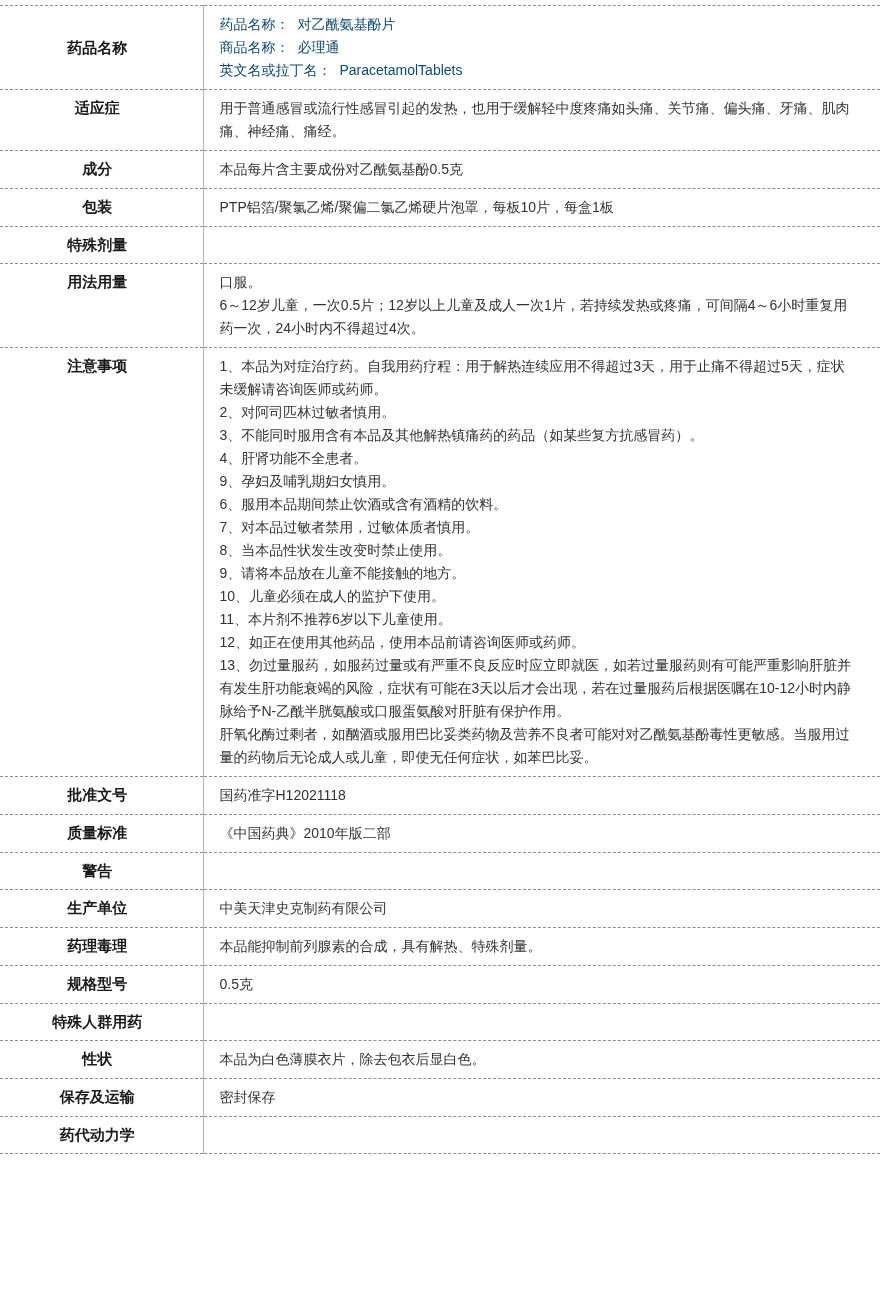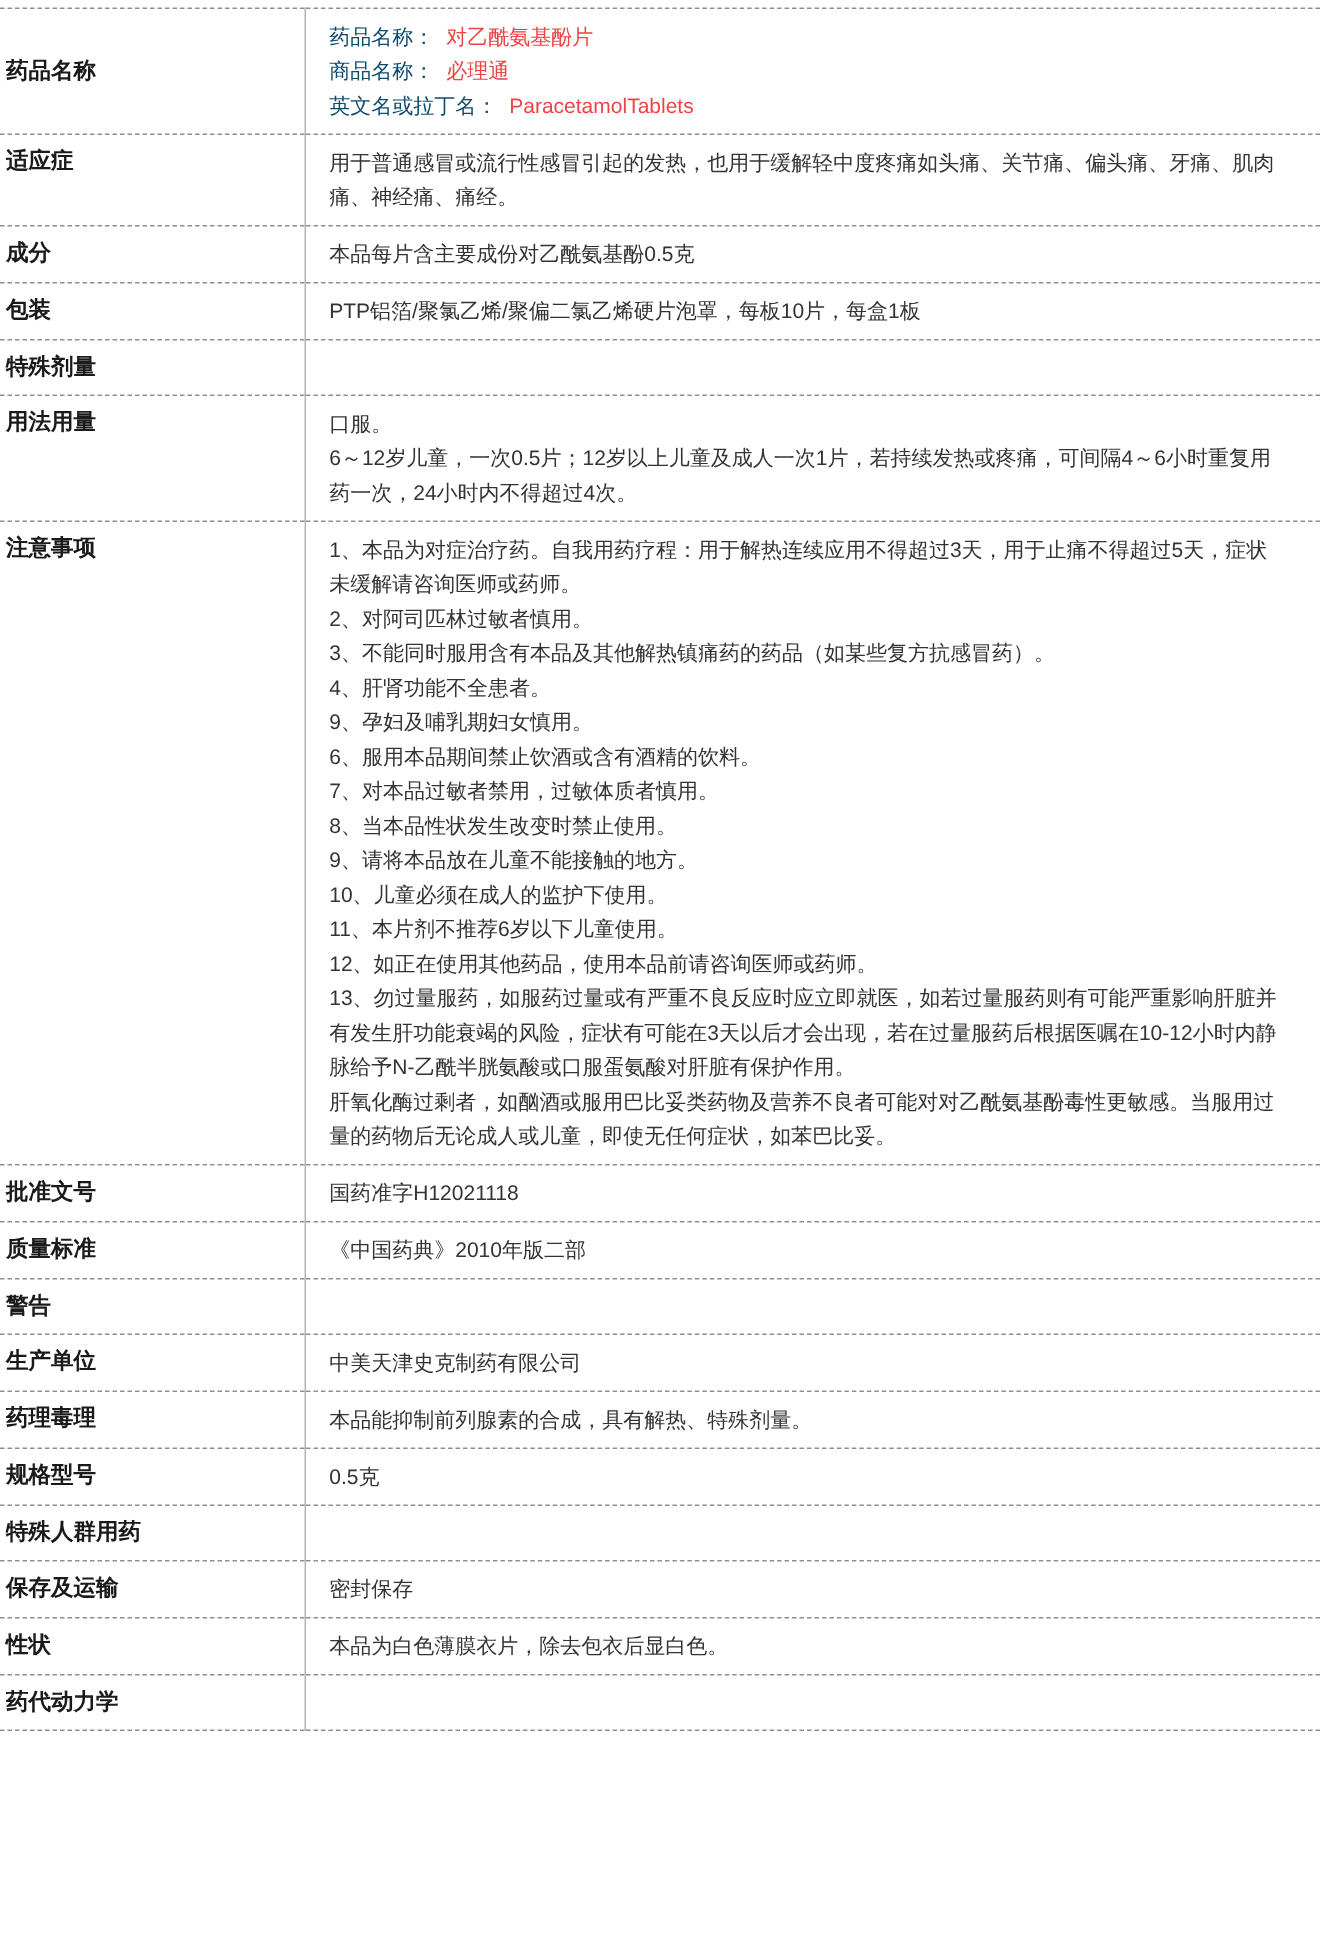--- a/index.html
+++ b/index.html
@@ -25,21 +25,21 @@
     height: 32px;
   }
   table.drug-table tr:last-child {
     border-bottom: 1px dashed #8f8f8f;
   }
   table.drug-table th {
     width: 203px;
     box-sizing: border-box;
     border-right: 1px solid #b3b3b3;
     vertical-align: top;
-    text-align: left;
+    text-align: center;
     padding: 8px 12px 8px 4px;
     font-size: 15px;
     line-height: 20px;
     font-weight: bold;
     color: #1a1a1a;
     white-space: nowrap;
   }
   
   table.drug-table tr:first-child th {
     vertical-align: middle;
@@ -52,21 +52,21 @@
     color: #333333;
   }
   .content-line, .field-line {
     min-height: 23px;
   }
   .field-key {
     color: #0c4a6e;
     margin-right: 8px;
   }
   .field-value {
-    color: #ef4444;
+    color: #0c4a6e;
   }
 </style>
 </head>
 <body>
 
 <div class="page">
   <table class="drug-table">
     <tbody>
         <tr>
     <th>药品名称</th>
@@ -156,29 +156,29 @@
     <th>规格型号</th>
     <td>
             <div class="content-line">0.5克</div>
           </td>
   </tr>
         <tr>
     <th>特殊人群用药</th>
     <td></td>
   </tr>
         <tr>
+    <th>性状</th>
+    <td>
+            <div class="content-line">本品为白色薄膜衣片，除去包衣后显白色。</div>
+          </td>
+  </tr>
+        <tr>
     <th>保存及运输</th>
     <td>
             <div class="content-line">密封保存</div>
-          </td>
-  </tr>
-        <tr>
-    <th>性状</th>
-    <td>
-            <div class="content-line">本品为白色薄膜衣片，除去包衣后显白色。</div>
           </td>
   </tr>
         <tr>
     <th>药代动力学</th>
     <td></td>
   </tr>
       </tbody>
   </table>
 </div>
 

